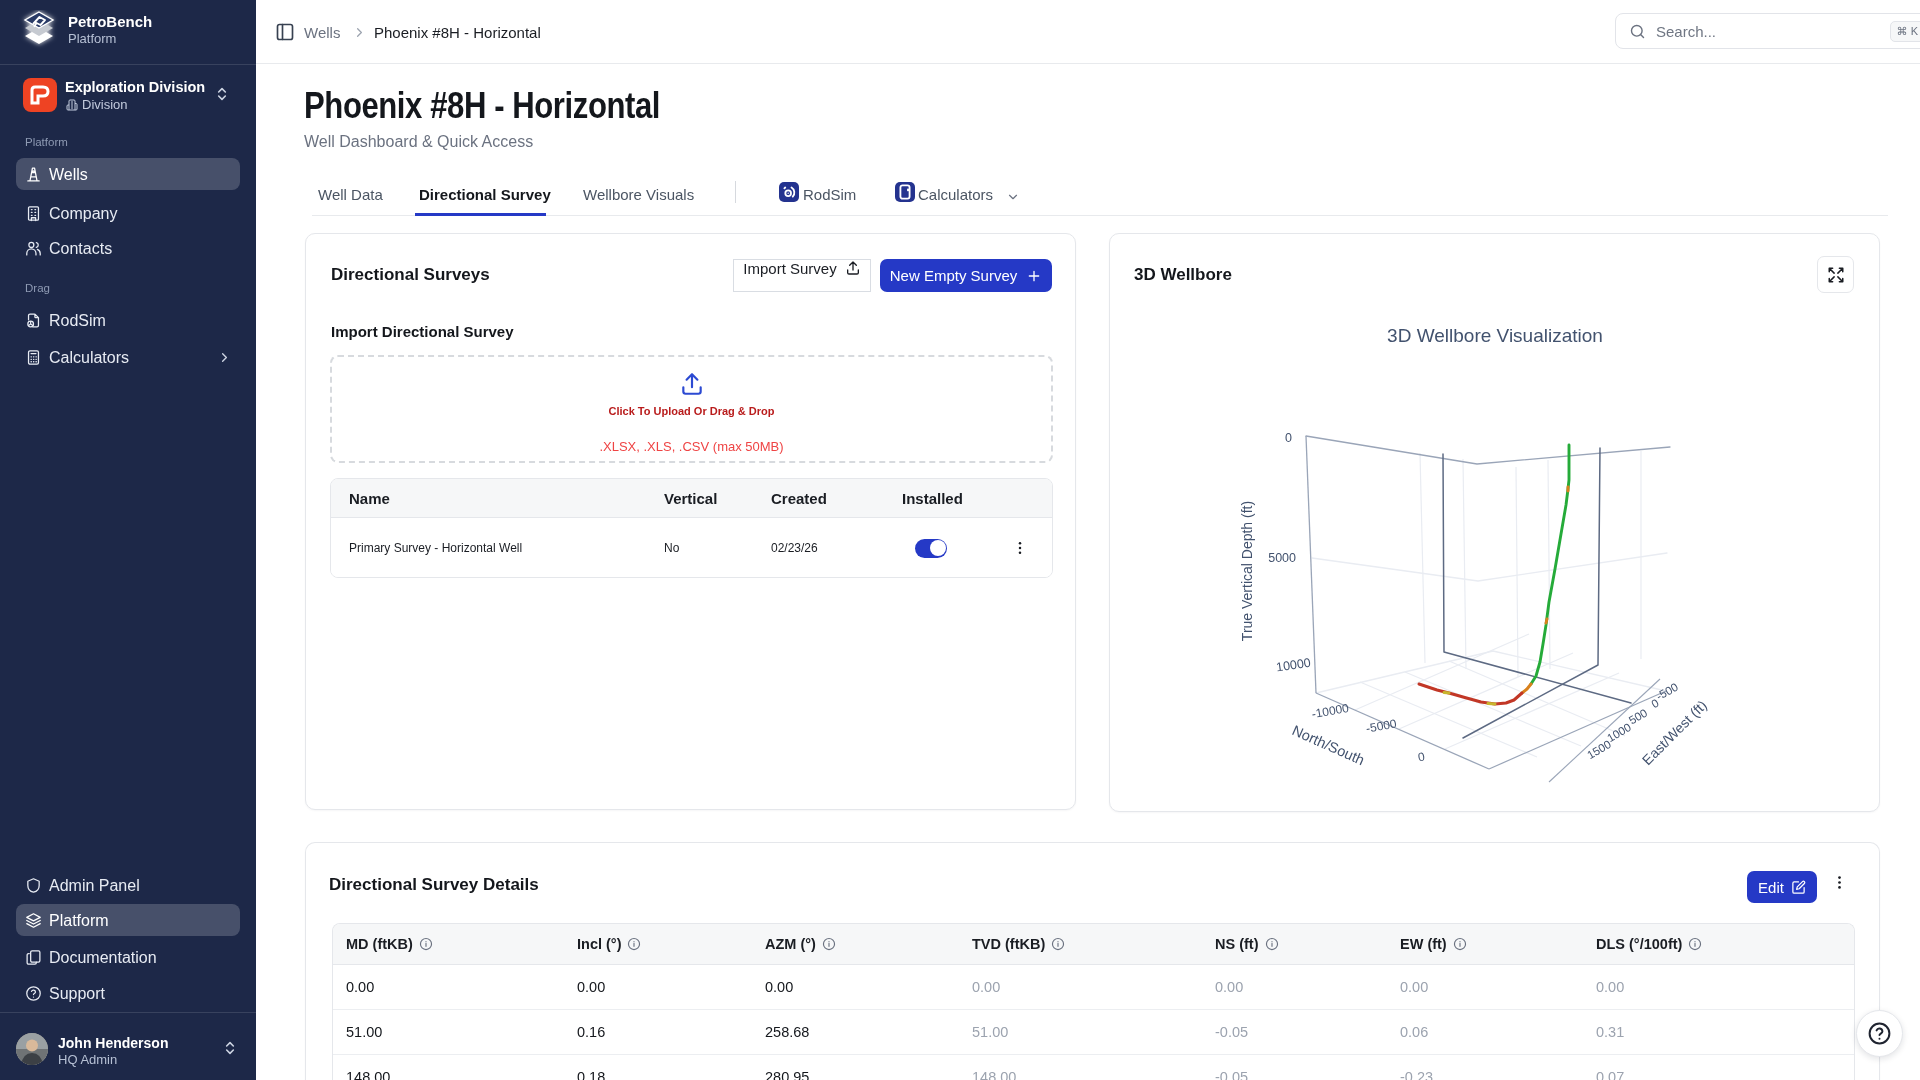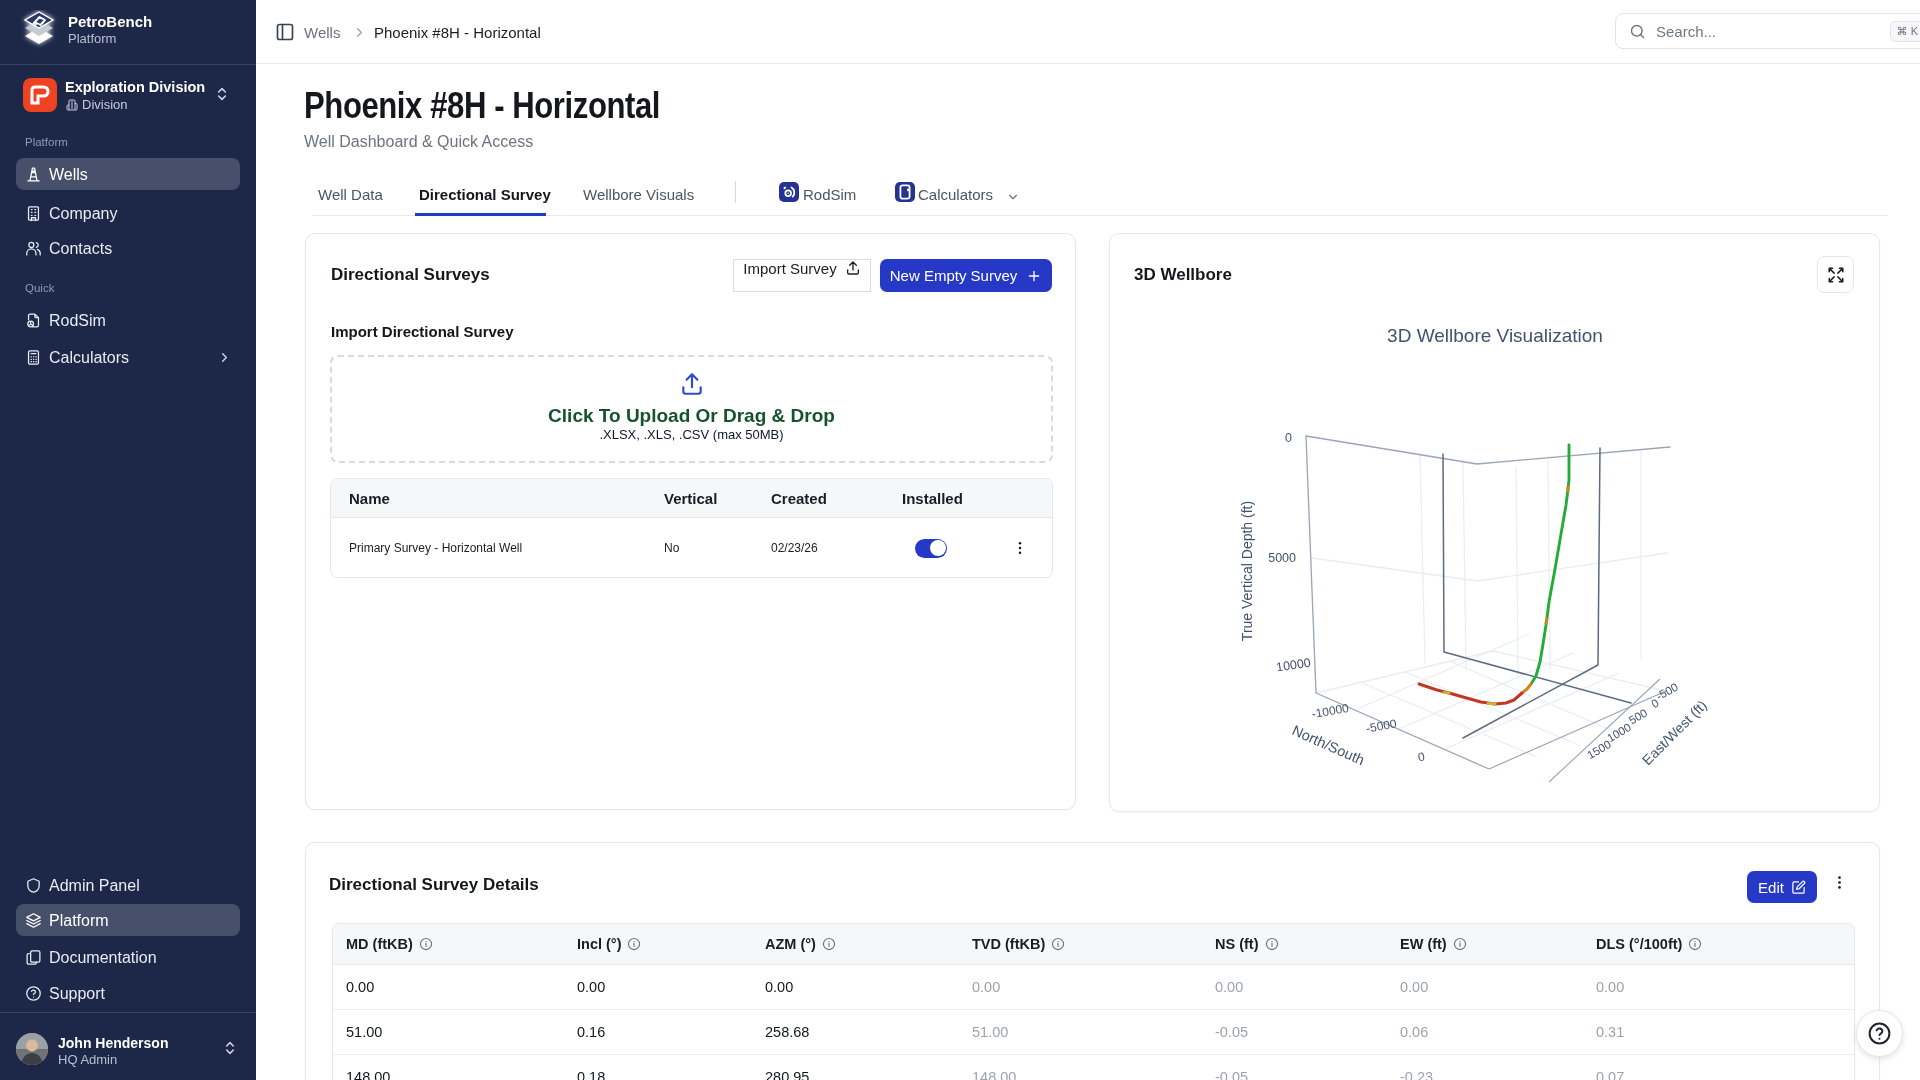--- a/index.html
+++ b/index.html
@@ -132,21 +132,21 @@
   </div>
   <div class="nav-item" style="top:232px">
     <svg class="ni-ic" viewBox="0 0 24 24" fill="none" stroke="#e7ebf3" stroke-width="1.8" stroke-linecap="round" stroke-linejoin="round">
         <circle cx="9" cy="7" r="3.5"></circle>
         <path d="M2.5 21v-2a6.5 6.5 0 0 1 13 0v2"></path>
         <path d="M16 3.6a3.5 3.5 0 0 1 0 6.8M21.5 21v-2a6.5 6.5 0 0 0-4-5.8"></path>
       </svg>
     <span class="ni-tx">Contacts</span>
   </div>
 
-  <div class="sb-label" style="top:282px">Quick</div>
+  <div class="sb-label" style="top:282px">Drag</div>
 
   <div class="nav-item" style="top:304px">
     <svg class="ni-ic" viewBox="0 0 24 24" fill="none" stroke="#e7ebf3" stroke-width="1.8" stroke-linecap="round" stroke-linejoin="round">
         <path d="M13 3H7a2 2 0 0 0-2 2v6M14 3l5 5v11a2 2 0 0 1-2 2h-6M14 3v4a1 1 0 0 0 1 1h4"></path>
         <circle cx="8" cy="17" r="4"></circle>
         <path d="M8 17v-3.5M8 17l3 2M8 17l-3 2"></path>
       </svg>
     <span class="ni-tx">RodSim</span>
   </div>
   <div class="nav-item" style="top:341px">
@@ -265,22 +265,22 @@
   <div class="btn-blue" style="left:574px;top:25px;width:172px;height:33px">New Empty Survey
     <svg width="16" height="16" viewBox="0 0 24 24" fill="none" stroke="#fff" stroke-width="2" stroke-linecap="round">
         <path d="M12 5v14M5 12h14"></path>
       </svg>
   </div>
   <div style="position:absolute;left:25px;top:89px;font-size:15px;font-weight:600;color:#14171c">Import Directional Survey</div>
   <div id="dropzone">
     <svg style="margin:14px auto 0" width="26" height="26" viewBox="0 0 24 24" fill="none" stroke="#2c4ad2" stroke-width="2" stroke-linecap="round" stroke-linejoin="round">
         <path d="M12 3v12M7 8l5-5 5 5M4 15v4a2 2 0 0 0 2 2h12a2 2 0 0 0 2-2v-4"></path>
       </svg>
-    <div style="font-size:19px;font-weight:600;color:#14532d;margin-top:8px">Click To Upload Or Drag &amp; Drop</div>
-    <div style="font-size:13px;color:#0f172a;margin-top:0">.XLSX, .XLS, .CSV (max 50MB)</div>
+    <div style="font-size:11px;font-weight:600;color:#b91c1c;margin-top:8px">Click To Upload Or Drag &amp; Drop</div>
+    <div style="font-size:13px;color:#ef4444;margin-top:22px">.XLSX, .XLS, .CSV (max 50MB)</div>
   </div>
   <div class="stable" style="left:24px;top:244px;width:723px;height:100px">
     <div class="sth" style="height:38px">
       <span style="position:absolute;left:18px">Name</span>
       <span style="position:absolute;left:333px">Vertical</span>
       <span style="position:absolute;left:440px">Created</span>
       <span style="position:absolute;left:571px">Installed</span>
     </div>
     <div class="str" style="height:61px;border-top:1px solid #e5e7eb">
       <span style="position:absolute;left:18px">Primary Survey - Horizontal Well</span>

